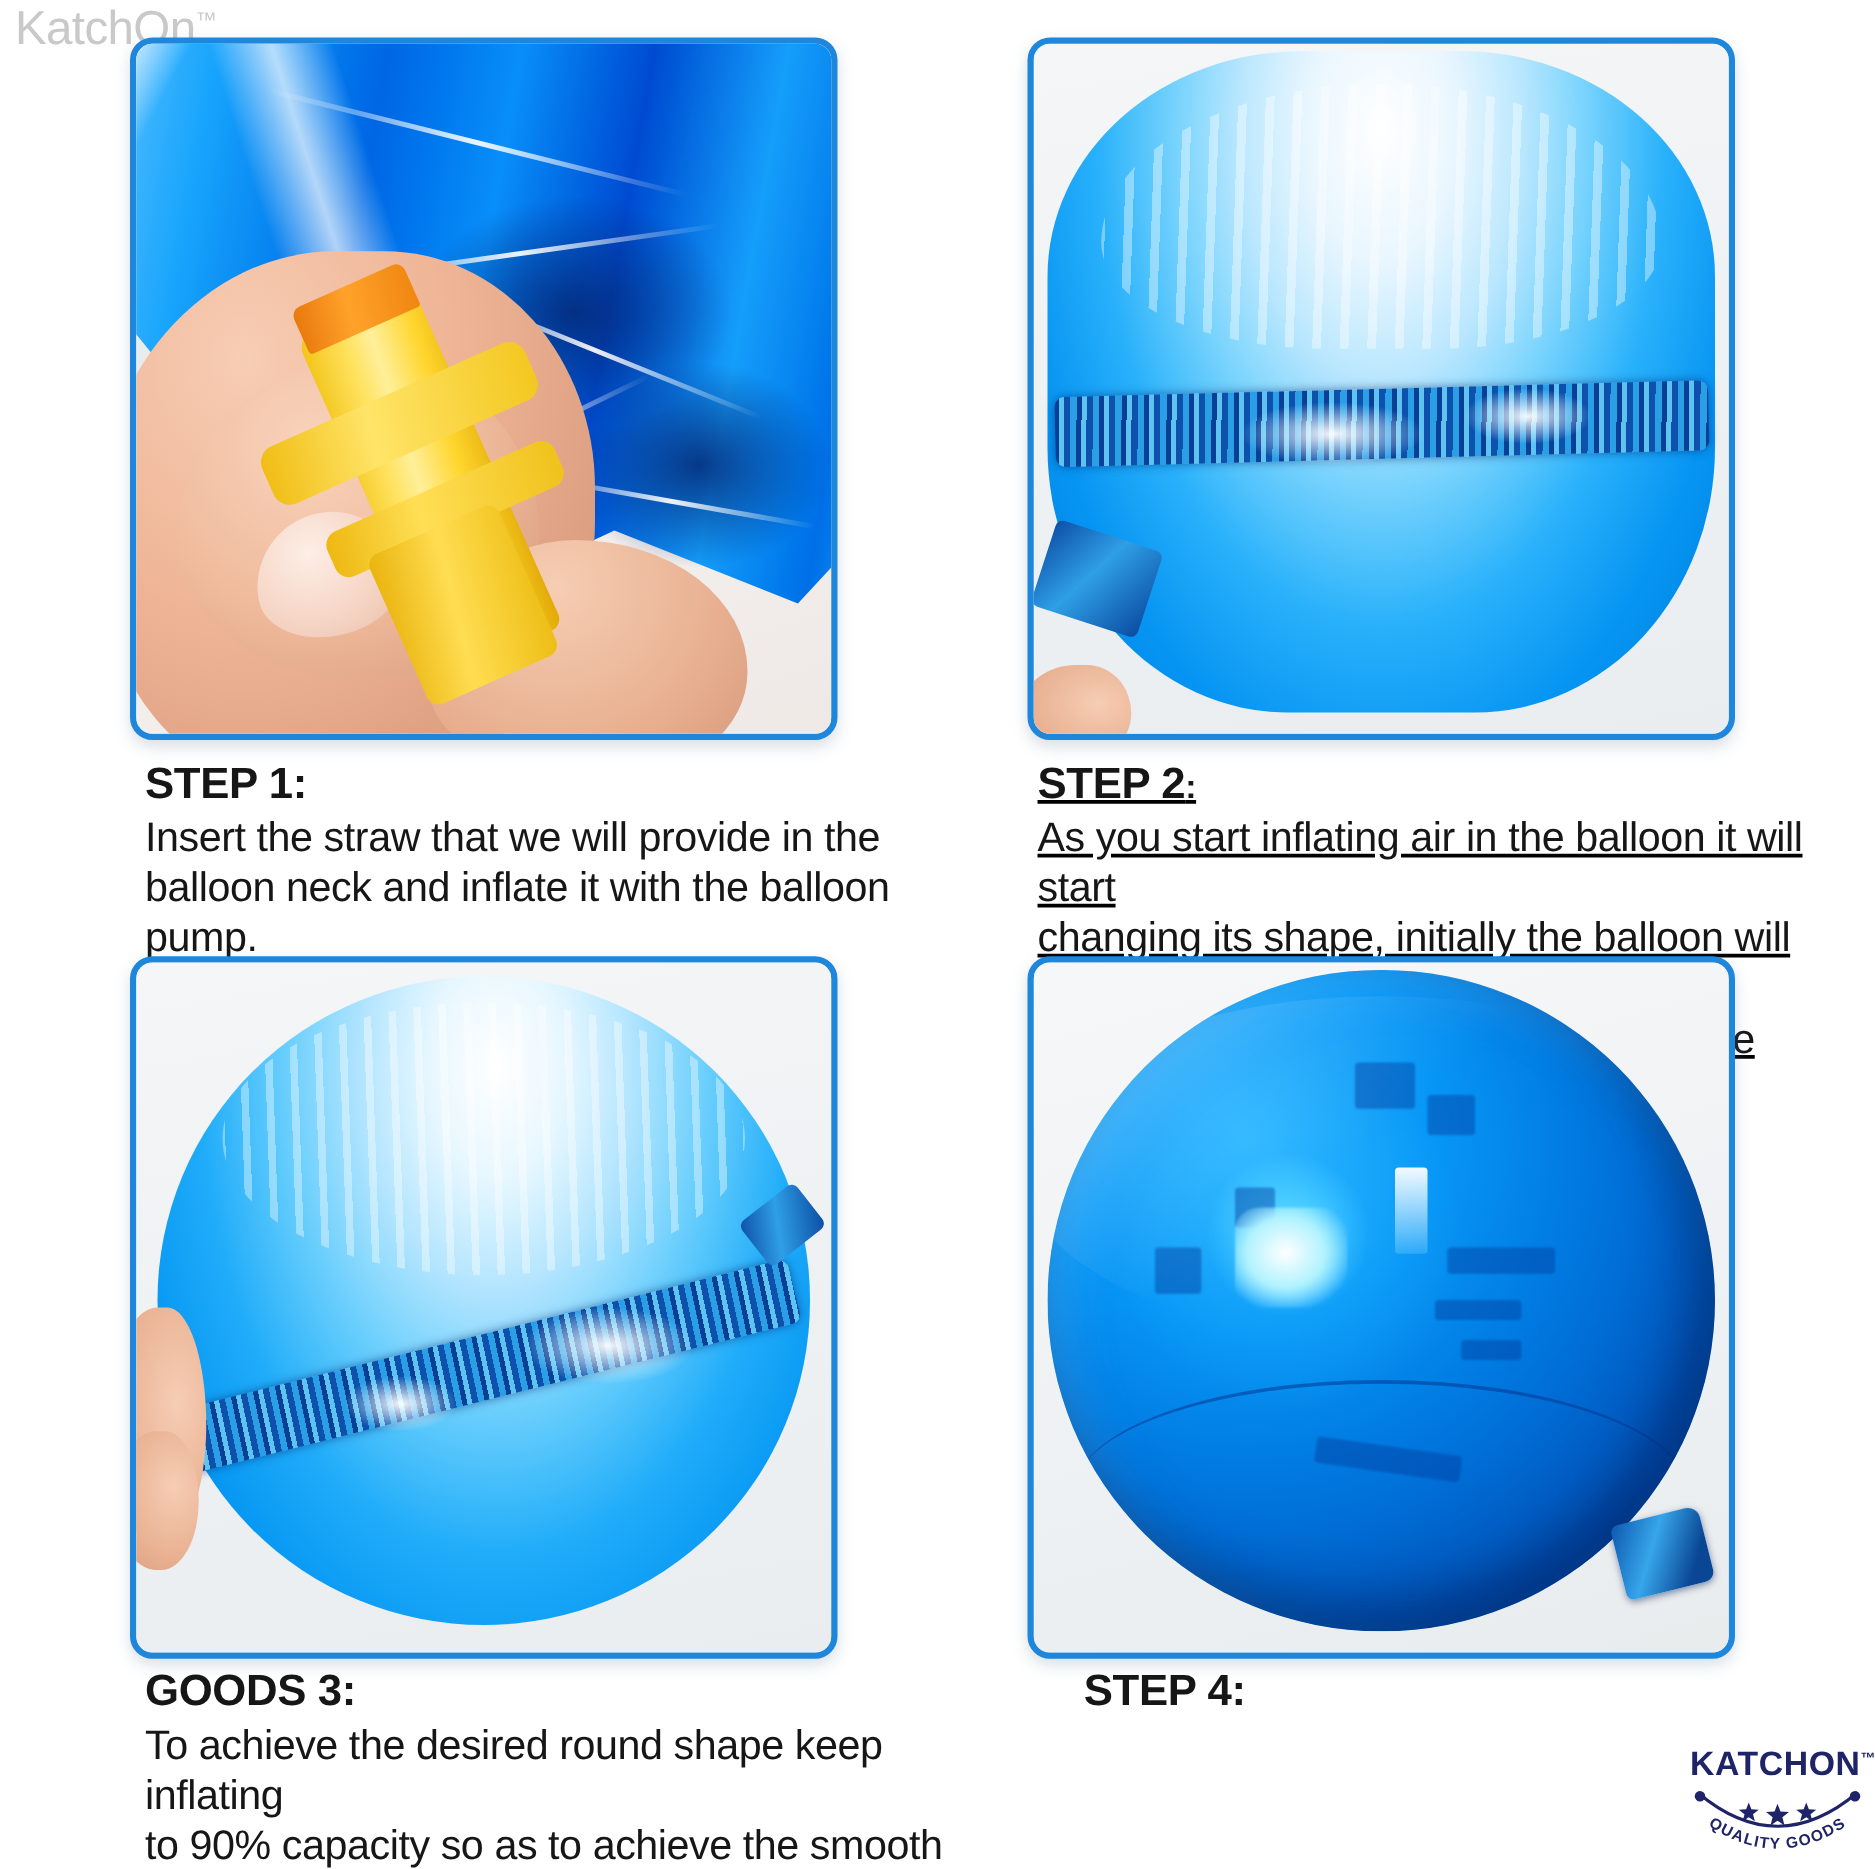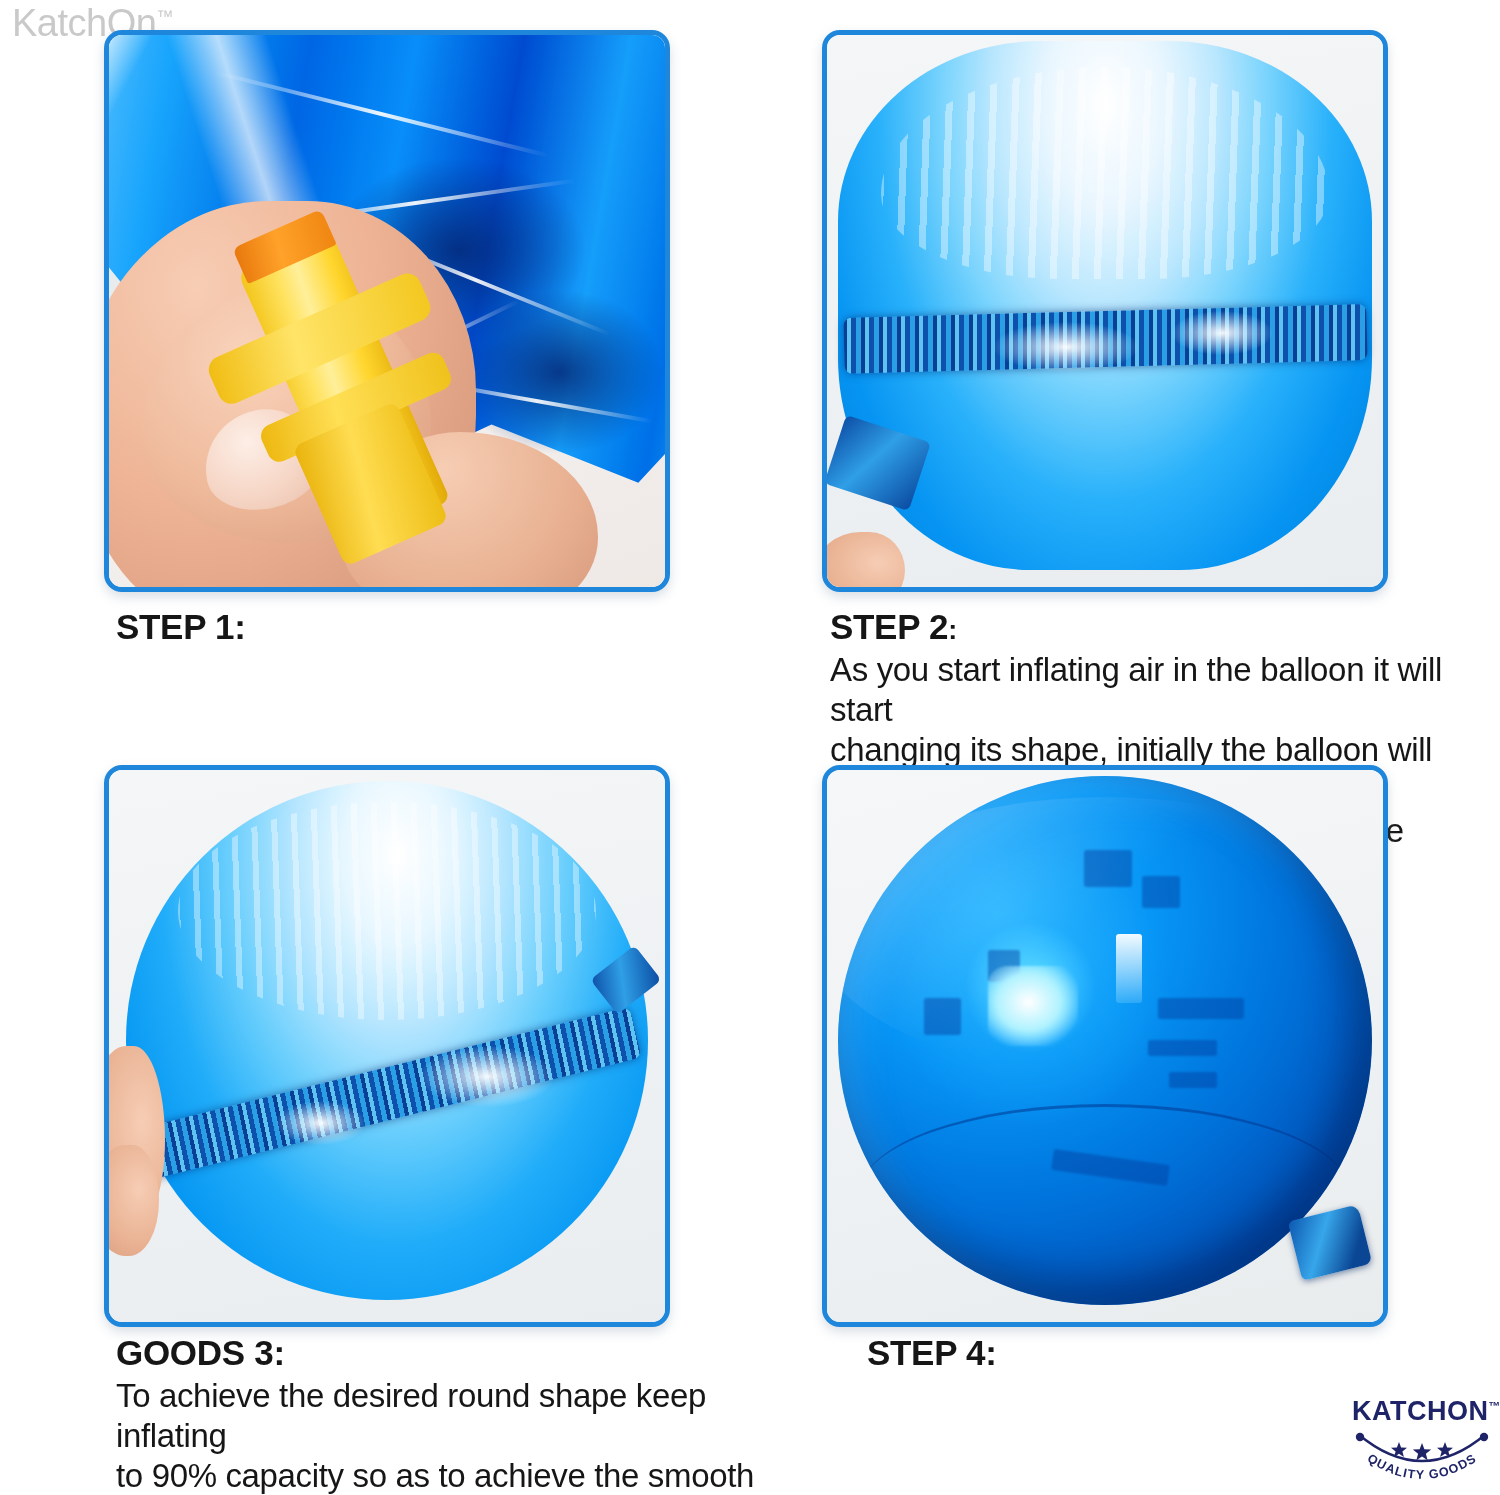--- a/index.html
+++ b/index.html
@@ -260,21 +260,21 @@
     right: 3%; bottom: 9%; width: 13%; height: 11%;
     background: linear-gradient(120deg, #0c57b0, #37a6ea 40%, #0a4694 80%);
     border-radius: 6px 10px 8px 6px;
     transform: rotate(-14deg);
     box-shadow: 0 2px 6px rgba(6,40,100,.5);
   }
 
   
   .caption { position: absolute; }
   .caption.t1 { left: 116px; top: 608px; width: 660px; }
-  .caption.t2 { left: 830px; top: 608px; width: 665px; }
+  .caption.t2 { left: 830px; top: 608px; width: 665px; text-decoration: underline; }
   .caption.t3 { left: 116px; top: 1334px; width: 660px; }
   .caption.t4 { left: 830px; top: 1334px; width: 640px; margin-left: 37px; }
 
   .step-head {
     font-size: 35px;
     font-weight: bold;
     color: #161616;
     letter-spacing: -0.3px;
     line-height: 1.08;
   }
@@ -336,20 +336,22 @@
           <div class="p1-pump-ring"></div>
           <div class="p1-pump-ring2"></div>
           <div class="p1-pump-tail"></div>
         </div>
       </div>
     </div>
   </div>
 
   <div class="caption t1">
     <div class="step-head">STEP 1:</div>
+    <div class="step-body">Insert the straw that we will provide in the
+balloon neck and inflate it with the balloon pump.</div>
   </div>
 
   <div class="cell c2">
     <div class="photo">
       <div class="inner">
         <div class="pb-bg"></div>
         <div class="balloon2"></div>
         <div class="seam s2"></div>
         <div class="seam-gloss" style="left:30%;top:52%;width:26%;height:9%;"></div>
         <div class="seam-gloss" style="left:62%;top:50%;width:18%;height:8%;"></div>

